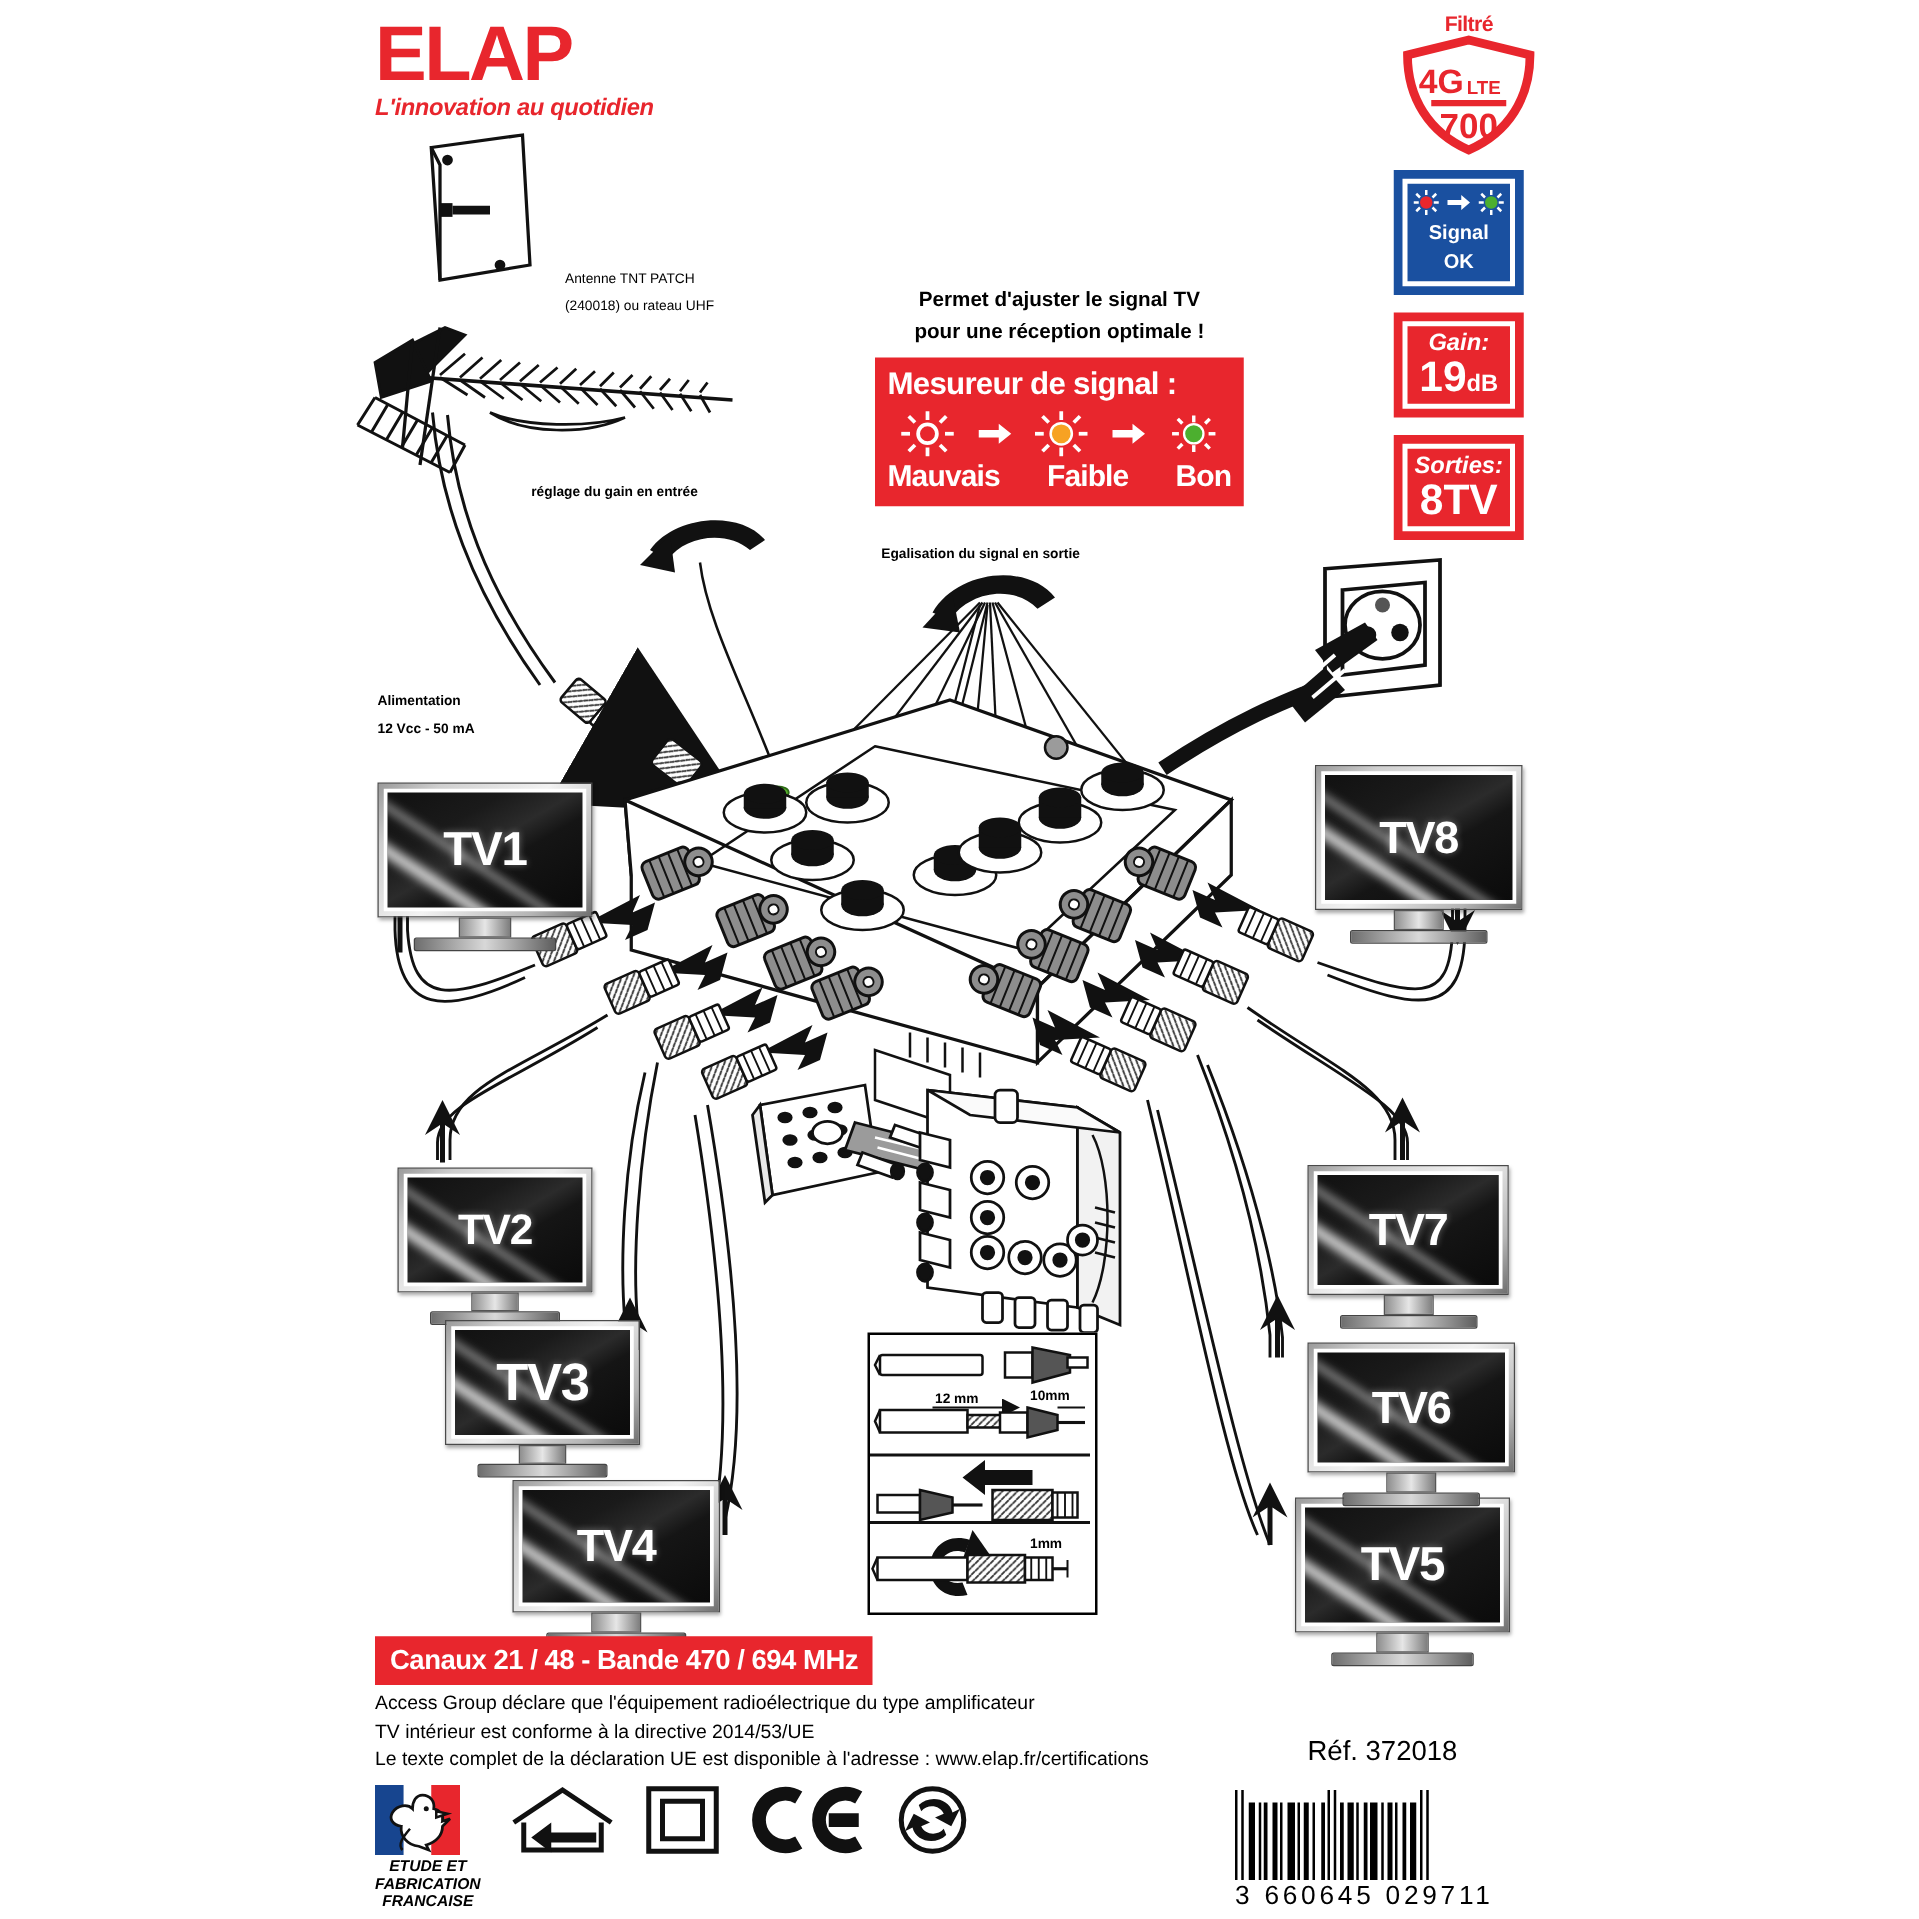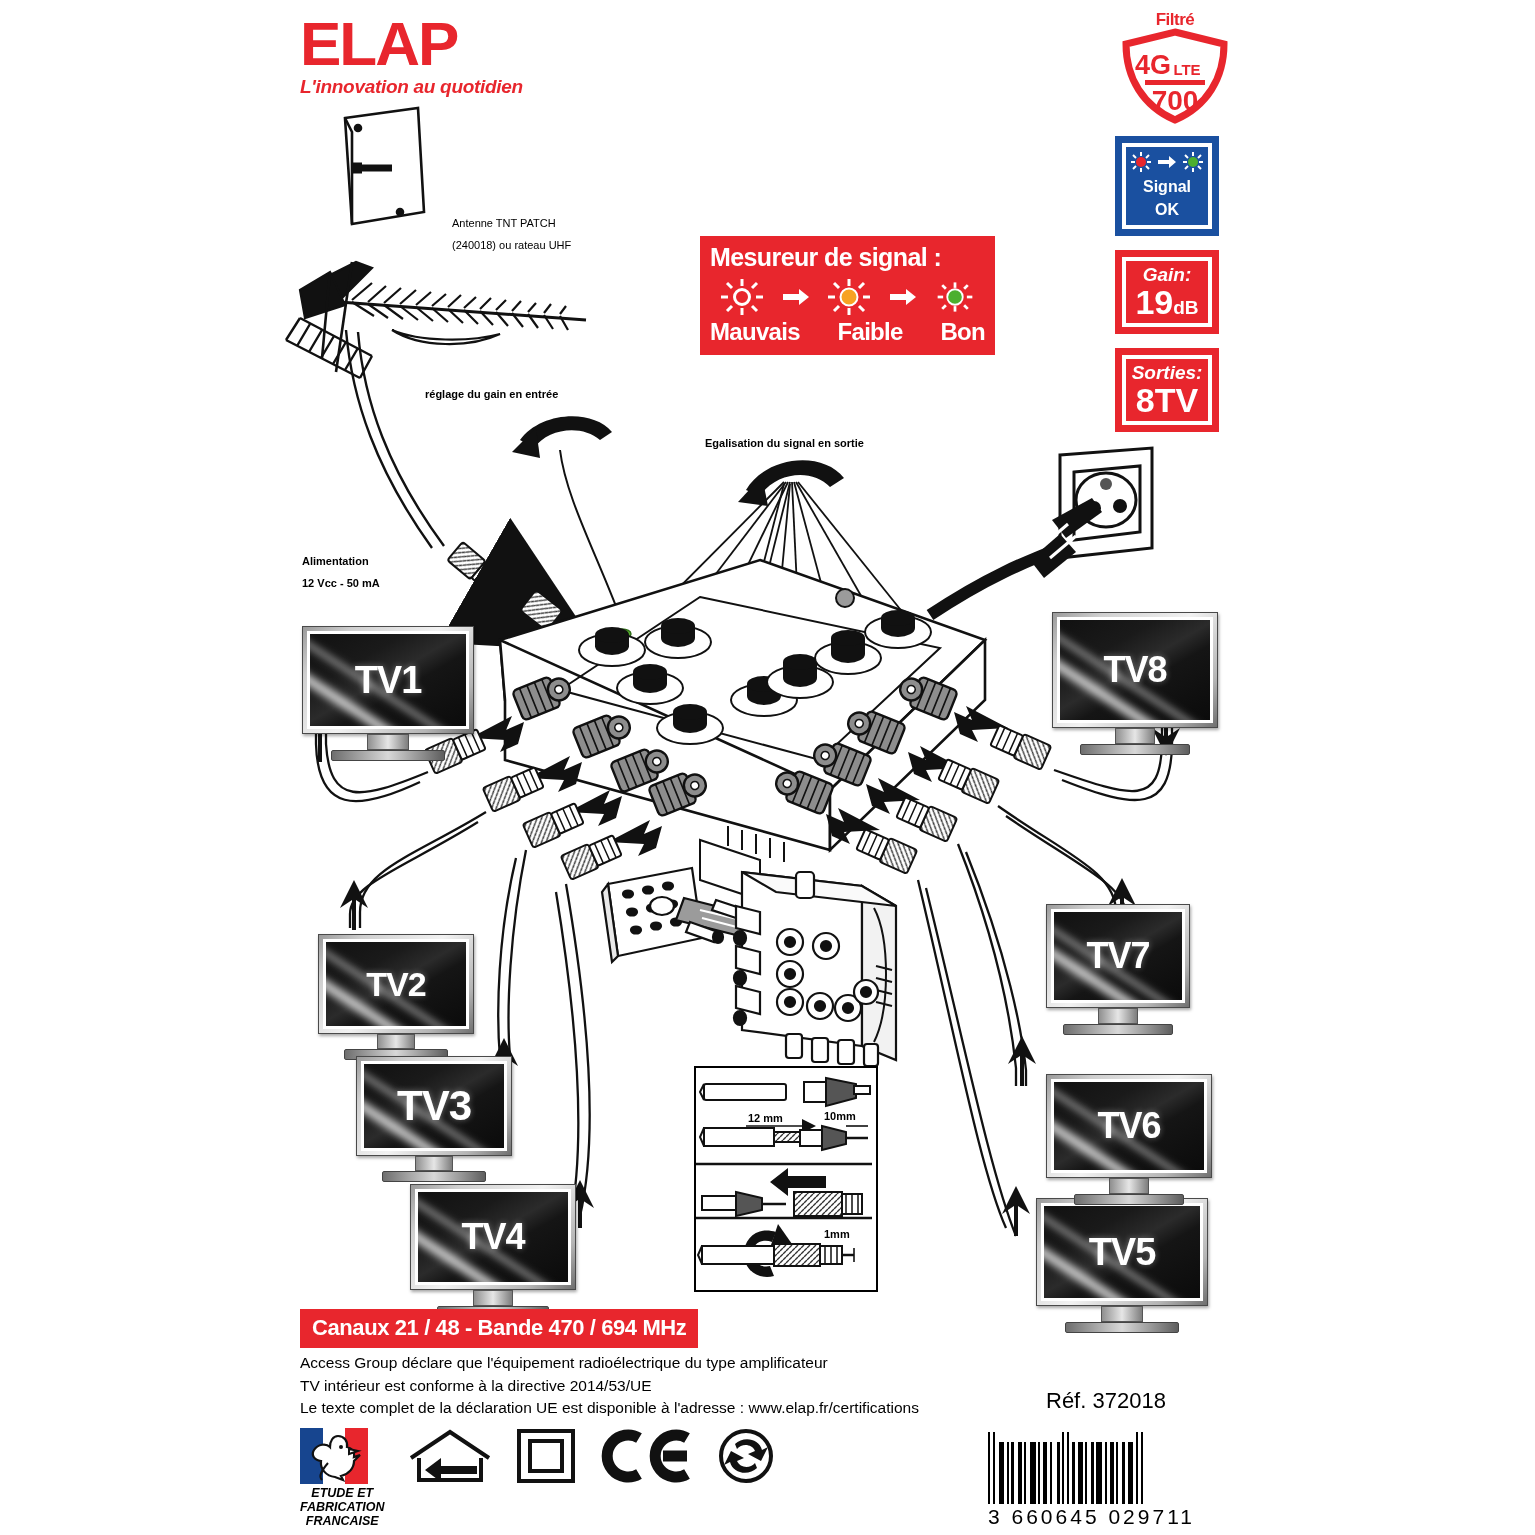--- a/index.html
+++ b/index.html
@@ -163,20 +163,24 @@
 
     <div class="badge-box red">
       <div class="badge-inner">
         <div class="b-small">Sorties:</div>
         <div class="b-big">8TV</div>
       </div>
     </div>
   </div>
 
   <div class="abs" id="mesureur">
+    <div class="head">
+      <div>Permet d'ajuster le signal TV</div>
+      <div>pour une réception optimale !</div>
+    </div>
     <div class="mes-box">
       <div class="mes-title">Mesureur de signal :</div>
       <div class="mes-row">
         <svg width="46" height="40" viewBox="0 0 46 40">
           <g stroke="#fff" stroke-width="3">
             <line x1="23" y1="2" x2="23" y2="9"></line>
               <line x1="23" y1="31" x2="23" y2="38"></line>
             <line x1="2" y1="20" x2="9" y2="20"></line>
               <line x1="37" y1="20" x2="44" y2="20"></line>
             <line x1="8" y1="6" x2="13" y2="11"></line>
@@ -690,21 +694,21 @@
         <div class="bezel">
           <div class="screen" style="height:88px;">
       <span class="lbl" style="font-size:36px;">TV6</span>
     </div>
         </div>
       </div>
     <div class="stand" style="width:38px;height:14px;"></div>
     <div class="base" style="width:108px;height:9px;"></div>
   </div>
 
-  <div class="tv" style="left:1046px;top:904px;width:144px;">
+  <div class="tv" style="left:1046px;top:932px;width:161px;">
     <div class="frame">
         <div class="bezel">
           <div class="screen" style="height:88px;">
       <span class="lbl" style="font-size:36px;">TV7</span>
     </div>
         </div>
       </div>
     <div class="stand" style="width:38px;height:14px;"></div>
     <div class="base" style="width:108px;height:9px;"></div>
   </div>

